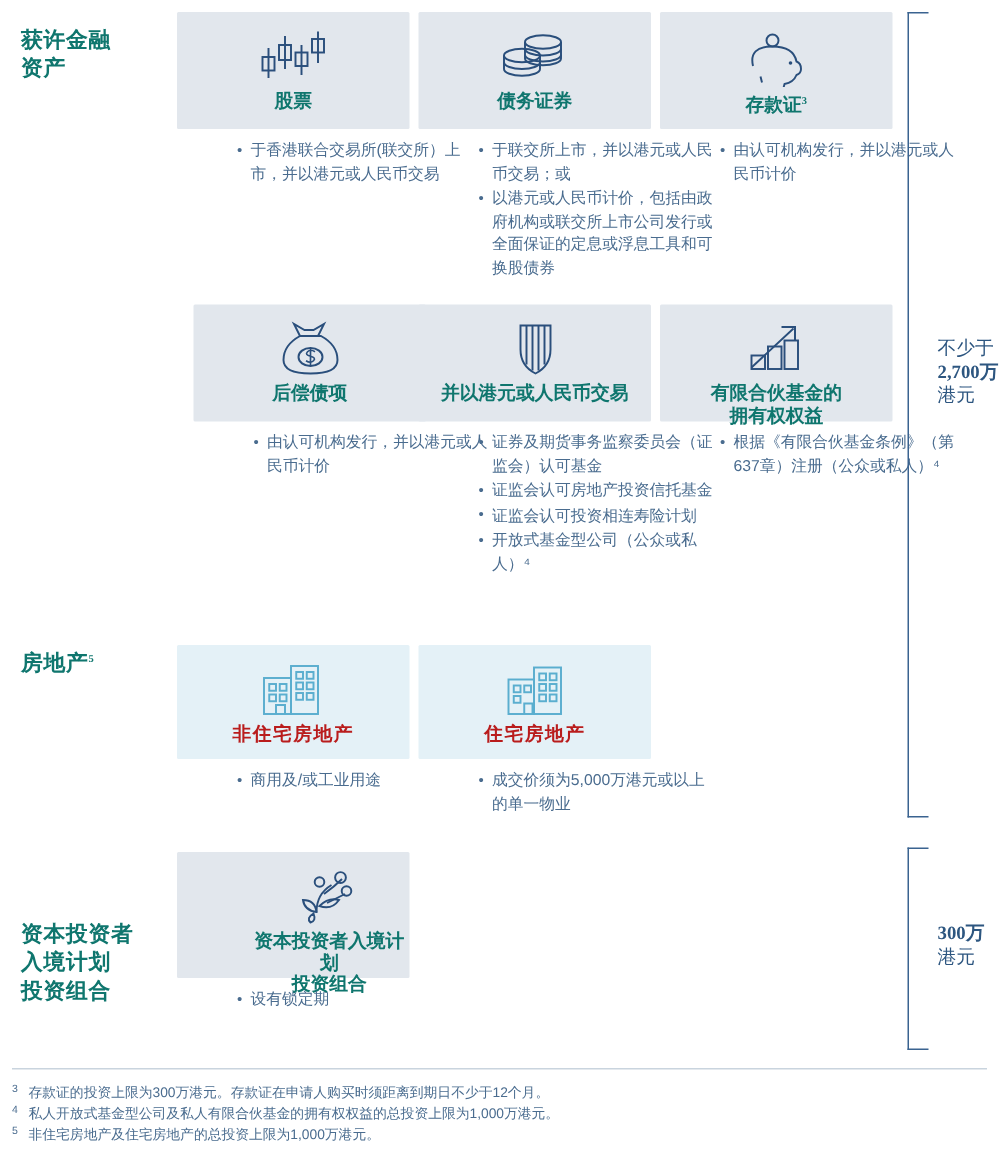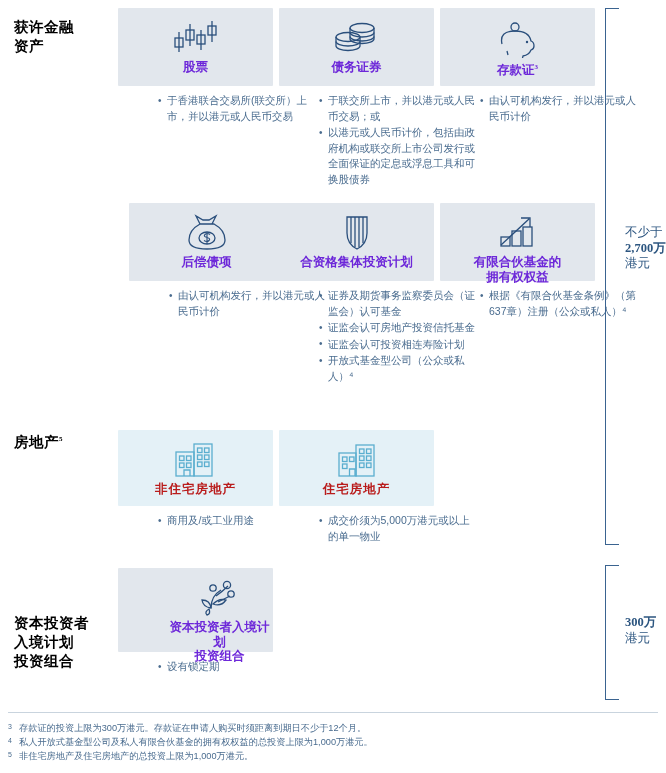--- a/index.html
+++ b/index.html
@@ -17,21 +17,21 @@
   }
 
   
   .abs { position: absolute; }
 
   .row-label {
     font-family: "Liberation Serif", "DejaVu Serif", serif;
     font-weight: bold;
     font-size: 14.5px;
     line-height: 19px;
-    color: #000000;
+    color: #0f766e;
     letter-spacing: .5px;
   }
 
   .card {
     width: 155px;
     border-radius: 1px;
     box-sizing: border-box;
     display: flex;
     flex-direction: column;
     align-items: center;
@@ -47,21 +47,21 @@
     display: flex;
     align-items: center;
     justify-content: center;
   }
   .card-title {
     font-family: "Liberation Serif", "DejaVu Serif", serif;
     font-weight: bold;
     font-size: 12.5px;
     line-height: 14.5px;
     text-align: center;
-    color: #6d28d9;
+    color: #0f766e;
     margin-top: 2px;
     white-space: pre-line;
   }
   .card.realestate .card-title {
     color: #b91c1c;
     font-size: 12.5px;
     letter-spacing: 1px;
   }
 
   .bullets {
@@ -236,21 +236,21 @@
       <svg width="44" height="40" viewBox="0 0 44 40">
         <g stroke="#2a4f7c" stroke-width="1.3" fill="none">
           <path d="M12 4 h20 v16 q0 11 -10 16 q-10 -5 -10 -16 z"></path>
           <line x1="16" y1="4" x2="16" y2="30"></line>
           <line x1="20" y1="4" x2="20" y2="34"></line>
           <line x1="24" y1="4" x2="24" y2="34"></line>
           <line x1="28" y1="4" x2="28" y2="30"></line>
         </g>
       </svg>
     </div>
-    <div class="card-title">合资格集体投资计划</div>
+    <div class="card-title">并以港元或人民币交易</div>
   </div>
   <ul class="bullets">
     <li>证券及期货事务监察委员会（证监会）认可基金</li>
     <li>证监会认可房地产投资信托基金</li>
     <li>证监会认可投资相连寿险计划</li>
     <li>开放式基金型公司（公众或私人）⁴</li>
   </ul>
 </div>
 
 <div class="abs" style="left:440px; top:203px;">

